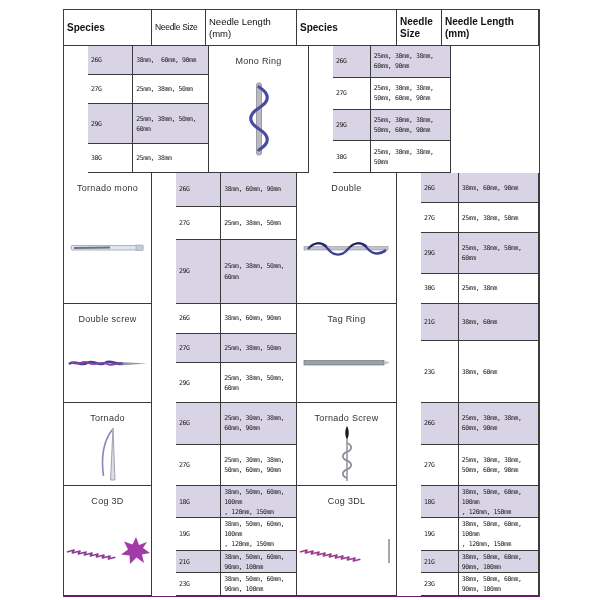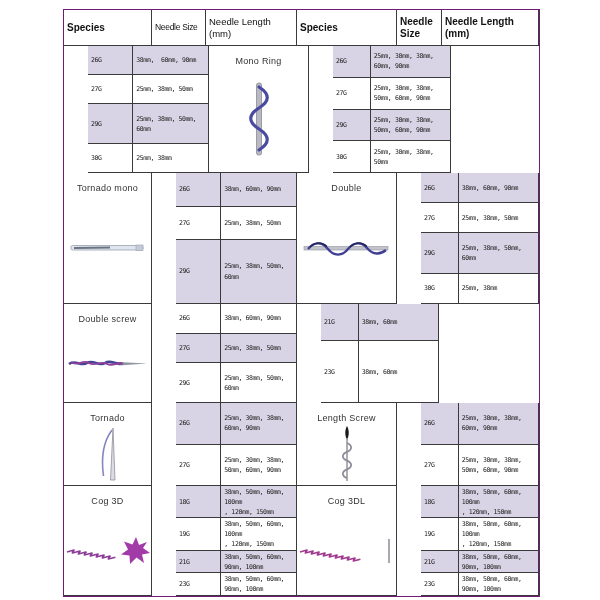--- a/index.html
+++ b/index.html
@@ -179,20 +179,29 @@
       </div>
       <div class="irow alt">
         <div class="cell size">27G</div>
         <div class="cell len">25mm, 38mm, 50mm</div>
       </div>
       <div class="irow">
         <div class="cell size">29G</div>
         <div class="cell len">25mm, 38mm, 50mm, 60mm</div>
       </div>
     </div>
+    <div class="cell c4 sp">
+      <div class="spn">Tag Ring</div>
+      <div class="spi">
+        <svg width="88" height="8" viewBox="0 0 88 8">
+          <rect x="1" y="1.5" width="80" height="4.5" fill="#9aa1ab" stroke="#6f757e" stroke-width="0.7"></rect>
+          <path d="M81 1.8 L87 3.5 L81 6 Z" fill="#bcc2ca"></path>
+        </svg>
+      </div>
+    </div>
     <div class="rows R">
       <div class="irow alt">
         <div class="cell size">21G</div>
         <div class="cell len">38mm, 60mm</div>
       </div>
       <div class="irow w2">
         <div class="cell size">23G</div>
         <div class="cell len">38mm, 60mm</div>
       </div>
     </div>
@@ -212,21 +221,21 @@
       <div class="irow alt">
         <div class="cell size">26G</div>
         <div class="cell len">25mm, 30mm, 38mm, 60mm, 90mm</div>
       </div>
       <div class="irow">
         <div class="cell size">27G</div>
         <div class="cell len">25mm, 30mm, 38mm, 50mm, 60mm, 90mm</div>
       </div>
     </div>
     <div class="cell c4 sp">
-      <div class="spn">Length Screw</div>
+      <div class="spn">Tornado Screw</div>
       <div class="spi">
         <svg width="22" height="58" viewBox="0 0 22 58">
           <path d="M11 1 C13.2 5 13.4 10 11 15 C8.6 10 8.8 5 11 1 Z" fill="#1a1a1a"></path>
           <rect x="10.2" y="13" width="1.6" height="43" fill="#9a9aa4"></rect>
           <path d="M11 18 c5.5 2.3 5.5 6.5 0 8.8 c-5.5 2.3 -5.5 6.5 0 8.8 c5.5 2.3 5.5 6.5 0 8.8 c-5.5 2.3 -5.5 6.5 0 8.8" fill="none" stroke="#8e8e9a" stroke-width="1.8"></path>
         </svg>
       </div>
     </div>
     <div class="rows R">
       <div class="irow alt">

